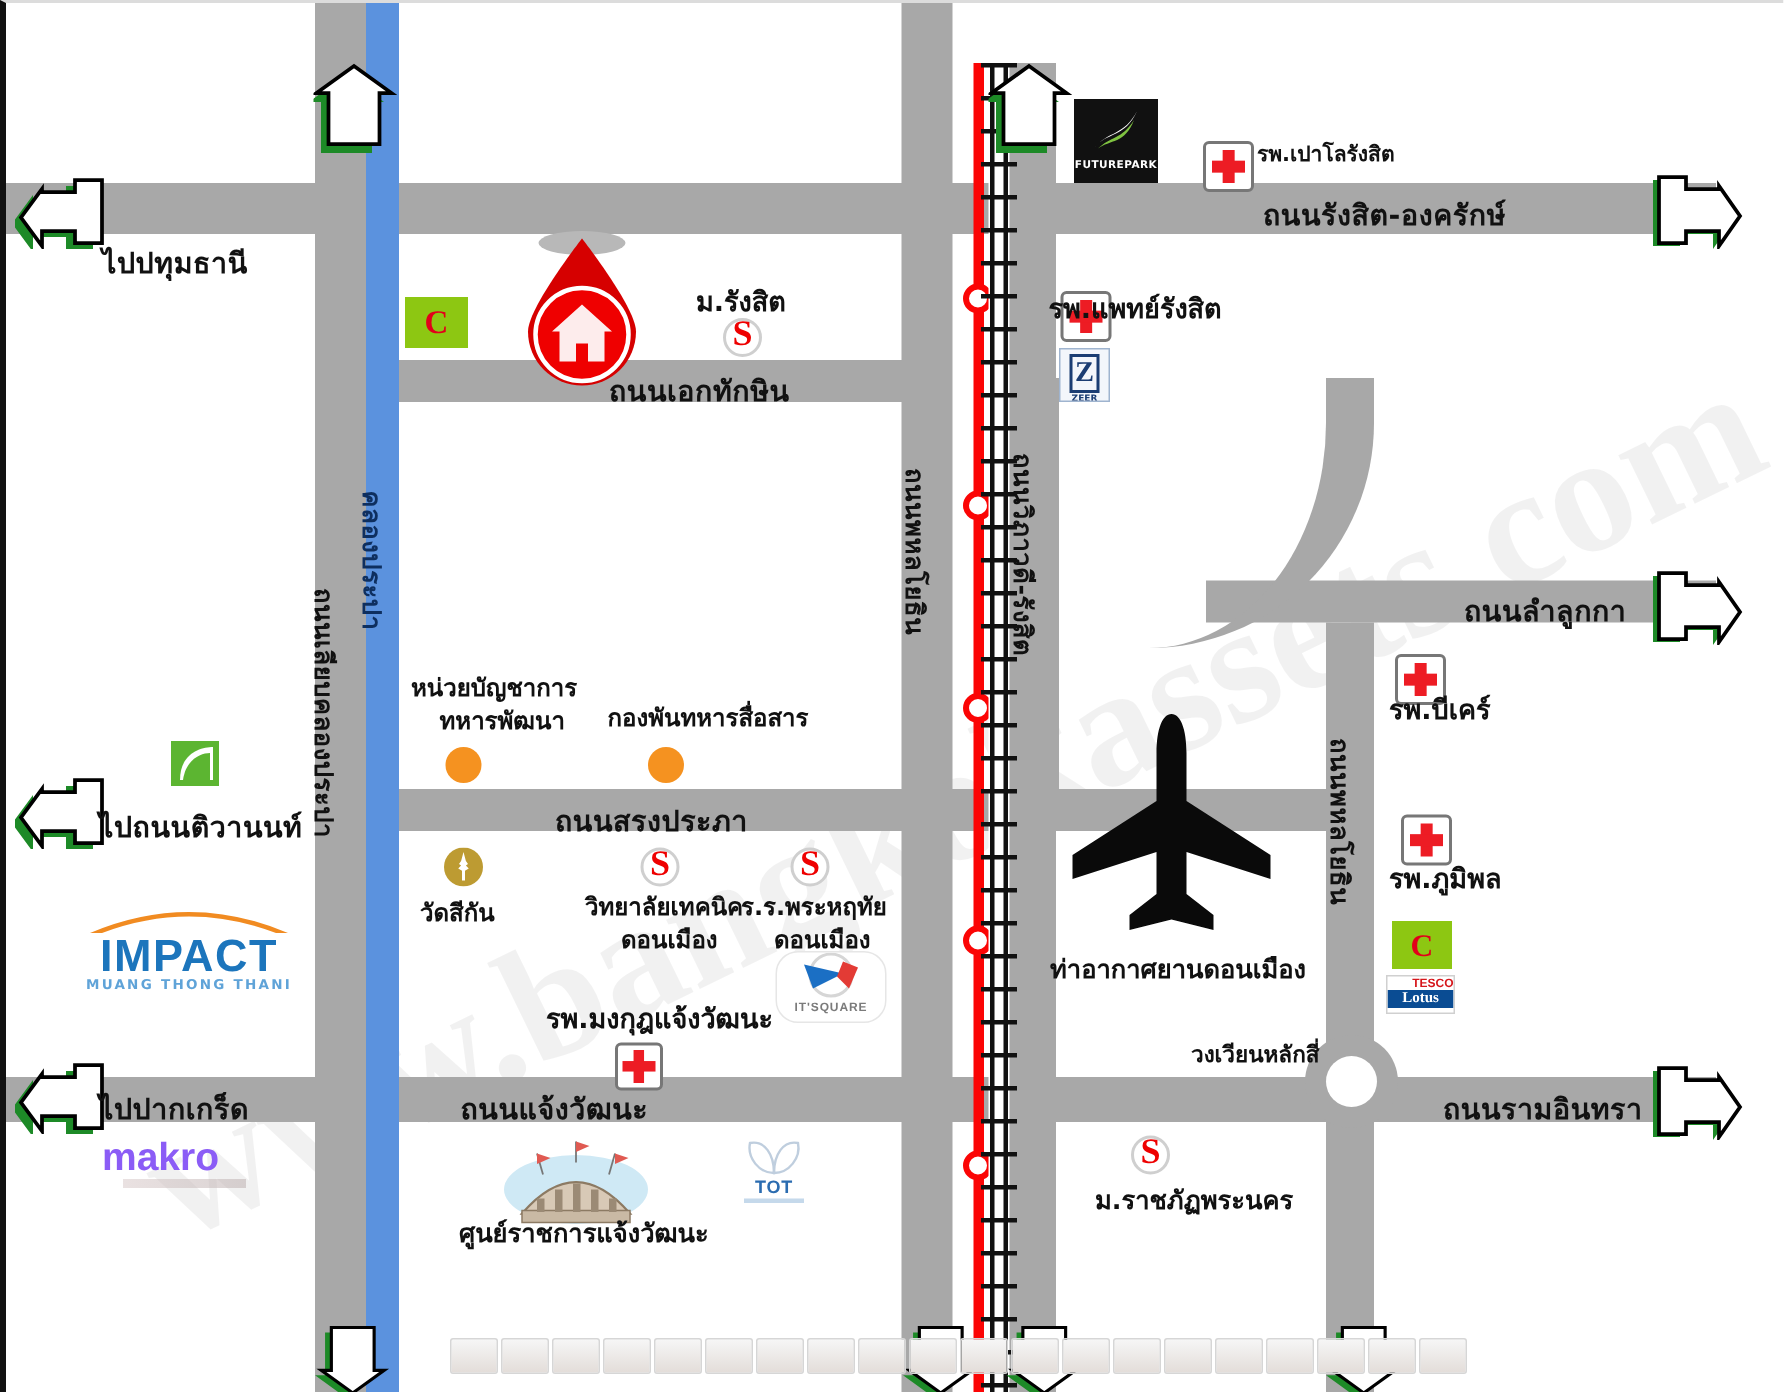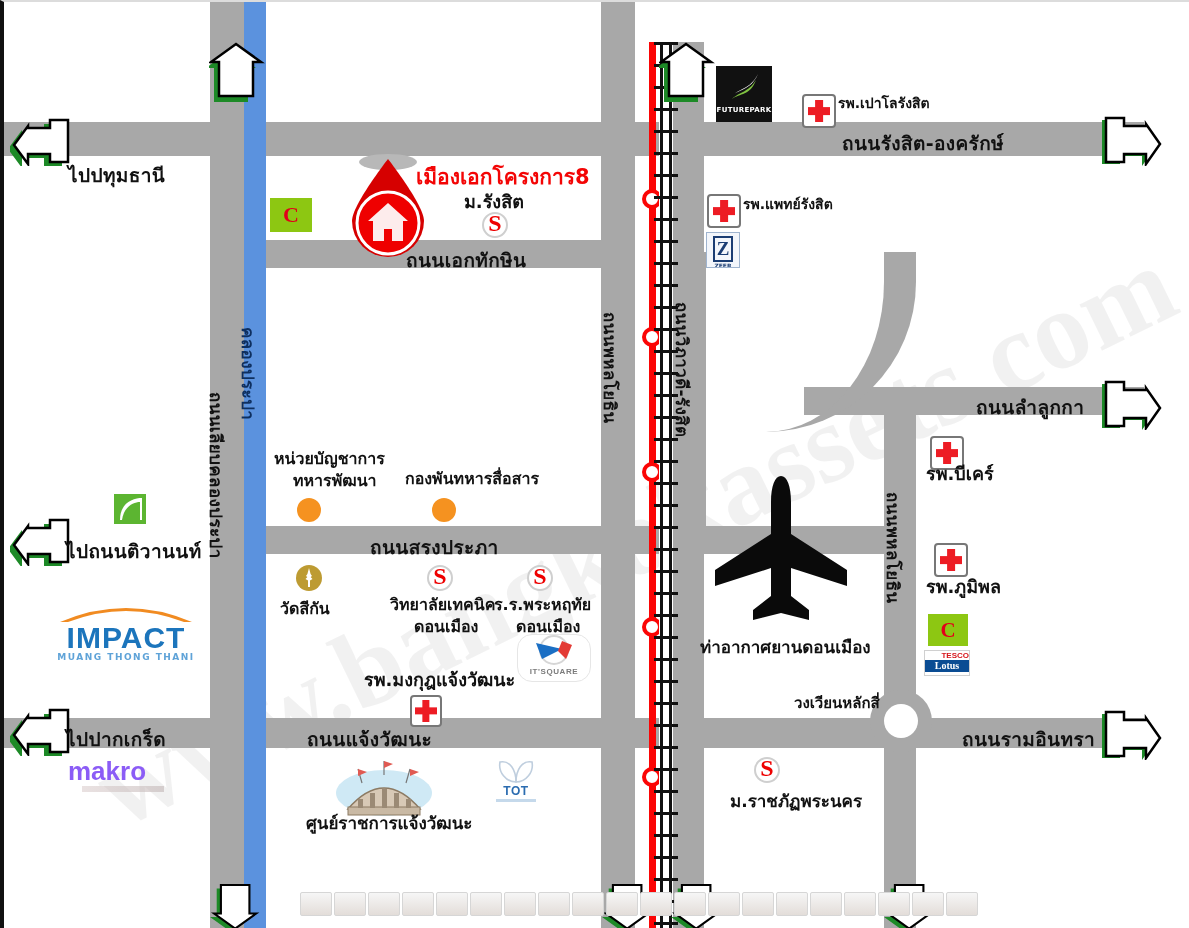--- a/index.html
+++ b/index.html
@@ -206,37 +206,36 @@
   <div class="lbl roadname vert" style="left:620px;top:310px;transform:rotate(90deg);font-size:17px;">ถนนพหลโยธิน</div>
   <div class="lbl roadname vert" style="left:692px;top:300px;transform:rotate(90deg);font-size:17px;">ถนนวิภาวดี-รังสิต</div>
   <div class="lbl roadname vert" style="left:903px;top:490px;transform:rotate(90deg);font-size:17px;">ถนนพหลโยธิน</div>
 
   <div class="abs" style="left:355px;top:152px;width:58px;height:16px;background:#b8b8b8;border-radius:50%;"></div>
   <svg class="abs" style="left:340px;top:155px;" width="88" height="105" viewBox="0 0 88 105">
     <path d="M44 2 C44 2 8 48 8 64 A36 36 0 1 0 80 64 C80 48 44 2 44 2 Z" fill="#d60000"></path>
     <circle cx="44" cy="66" r="31" fill="#ef0000" stroke="#fff" stroke-width="3"></circle>
     <path d="M44 46 L64 64 L59 64 L59 84 L48 84 L48 72 L40 72 L40 84 L29 84 L29 64 L24 64 Z" fill="#fdecec"></path>
   </svg>
-  <div class="proj" style="left:412px;top:158px;">เมืองเอกโครงการ8</div>
 
   <div class="lbl place" style="left:460px;top:190px;font-size:18px;">ม.รังสิต</div>
   <div class="sbadge" style="left:478px;top:210px;">
     <div class="st"></div>
       <div class="sc">S</div>
   </div>
 
   <div class="cross" style="left:798px;top:92px;width:30px;height:30px;">
       <i></i>
     </div>
   <div class="lbl place" style="left:834px;top:94px;font-size:14px;">รพ.เปาโลรังสิต</div>
 
   <div class="cross" style="left:703px;top:192px;width:30px;height:30px;">
       <i></i>
     </div>
-  <div class="lbl place" style="left:739px;top:195px;font-size:14px;">รพ.แพทย์รังสิต</div>
+  <div class="lbl place" style="left:695px;top:195px;font-size:18px;">รพ.แพทย์รังสิต</div>
 
   <div class="cross" style="left:926px;top:434px;width:30px;height:30px;">
       <i></i>
     </div>
   <div class="lbl place" style="left:922px;top:462px;font-size:18px;">รพ.บีเคร์</div>
 
   <div class="cross" style="left:930px;top:541px;width:30px;height:30px;">
       <i></i>
     </div>
   <div class="lbl place" style="left:922px;top:575px;font-size:18px;">รพ.ภูมิพล</div>

